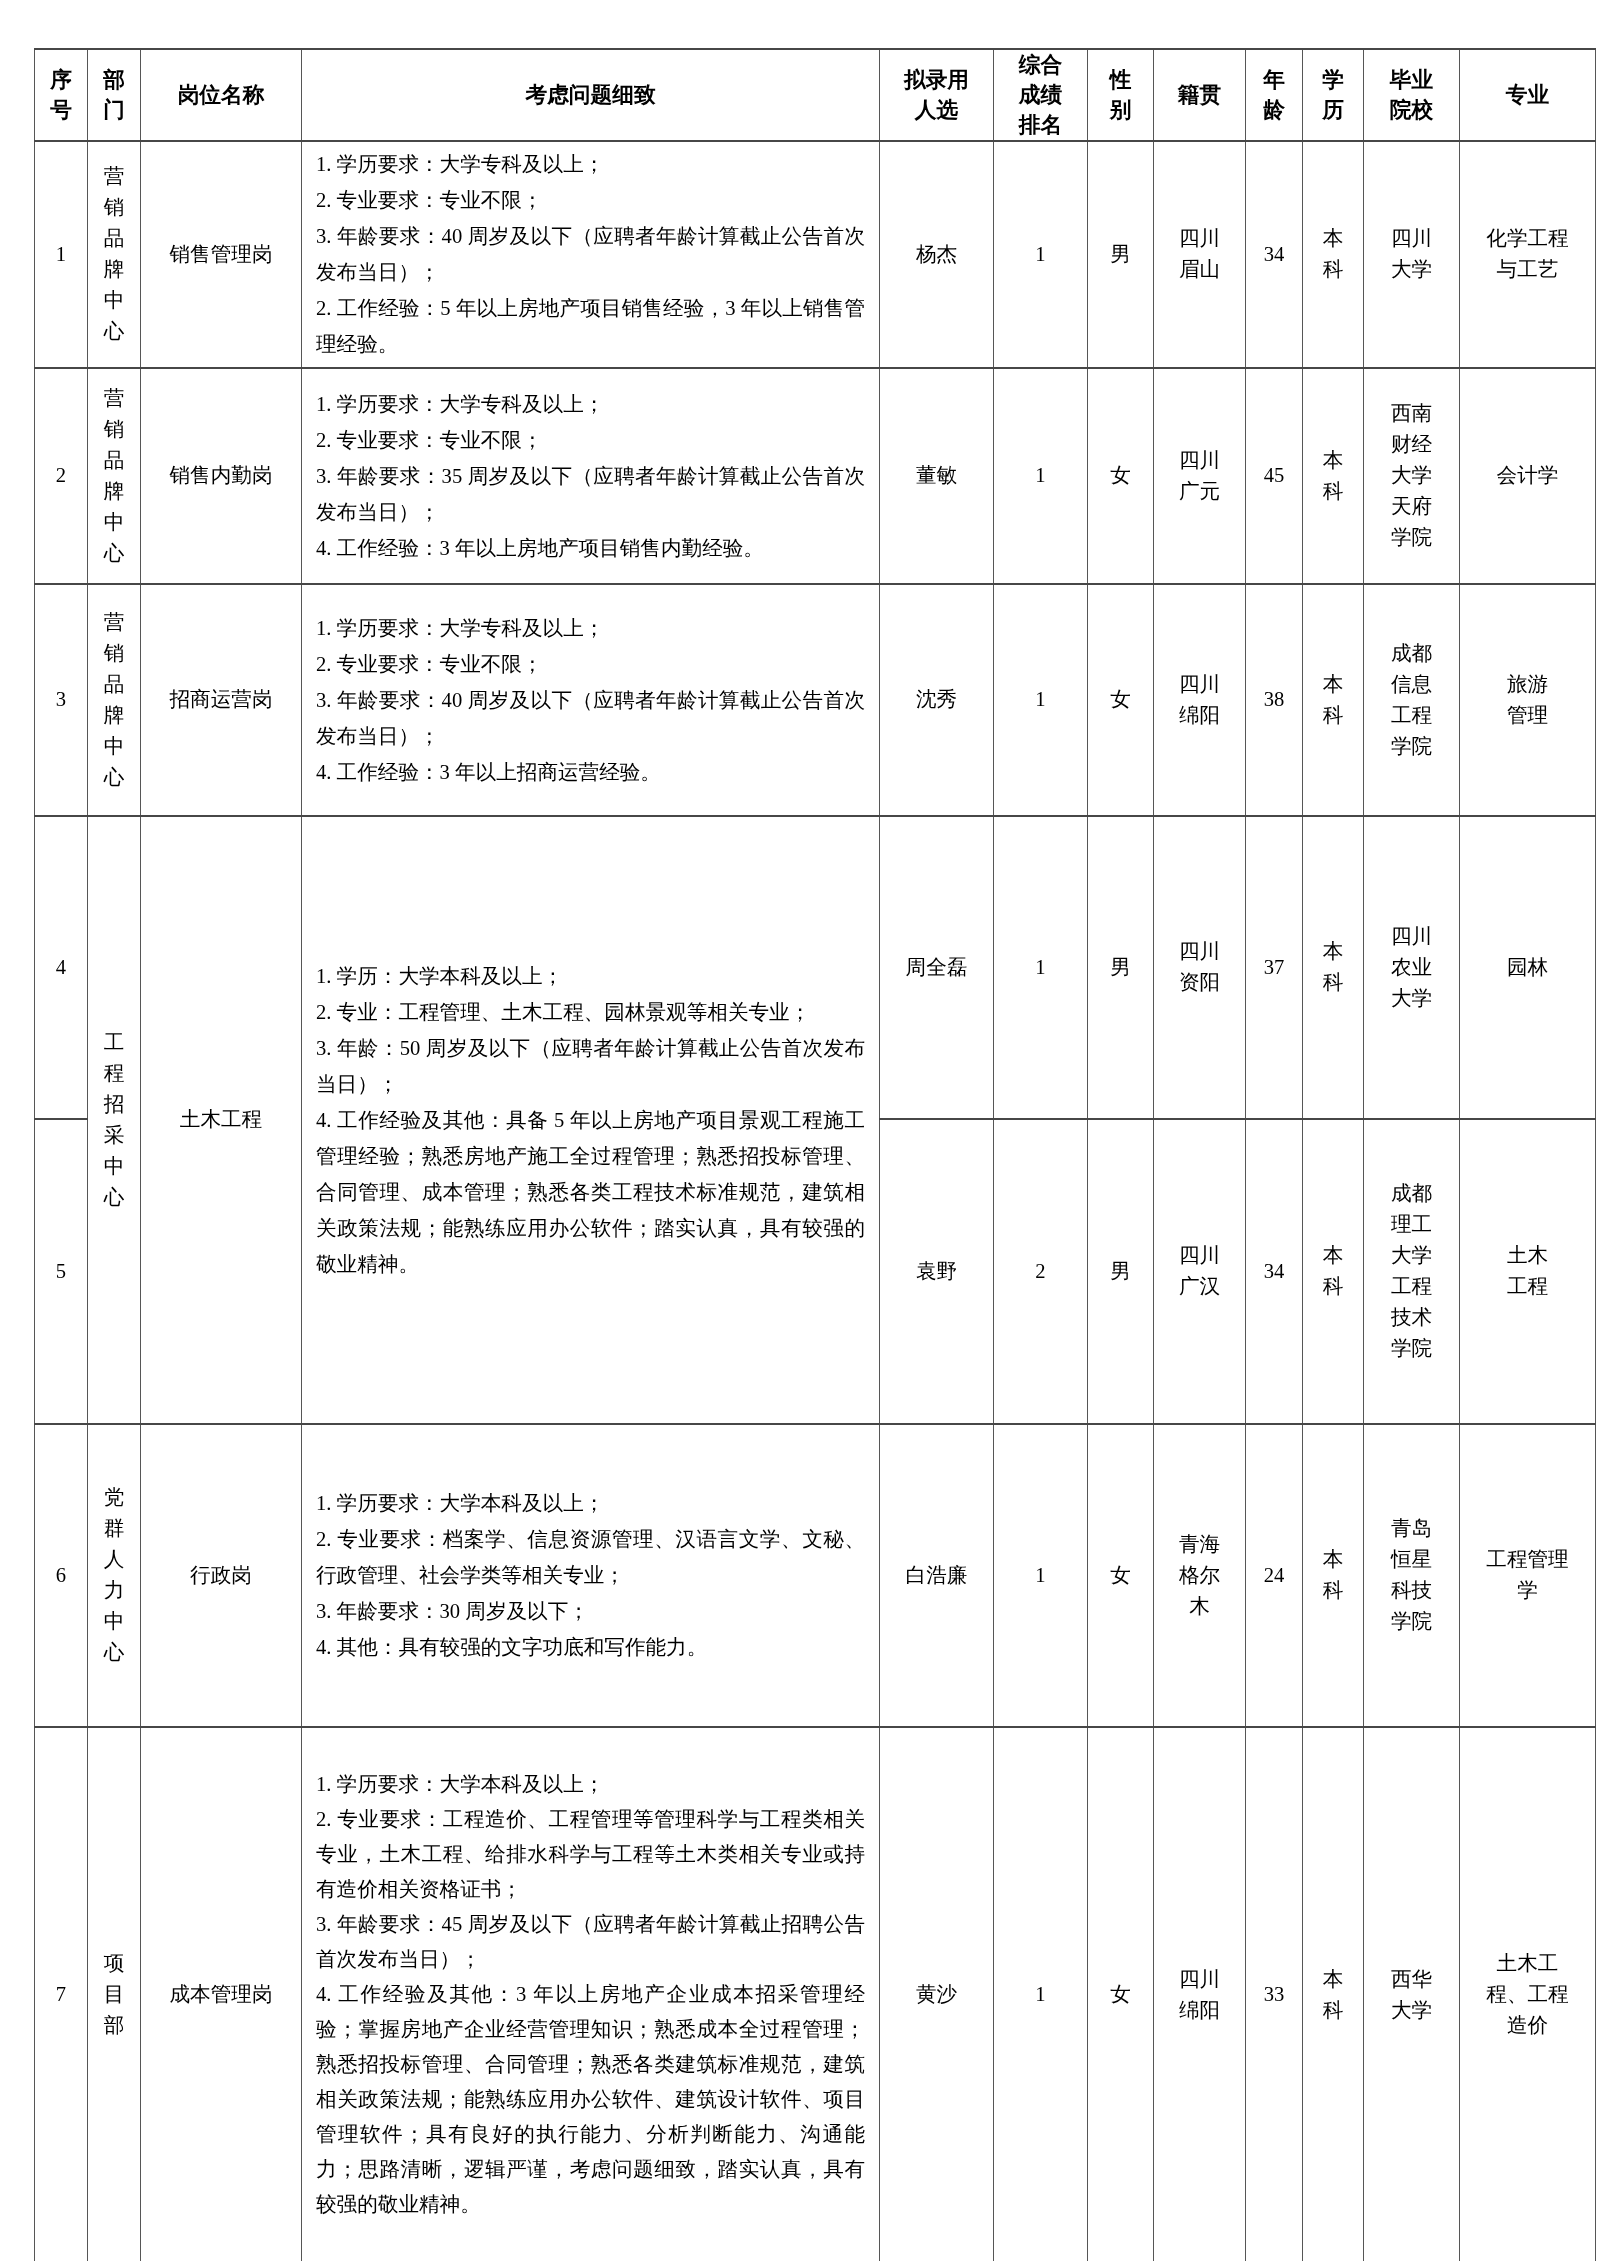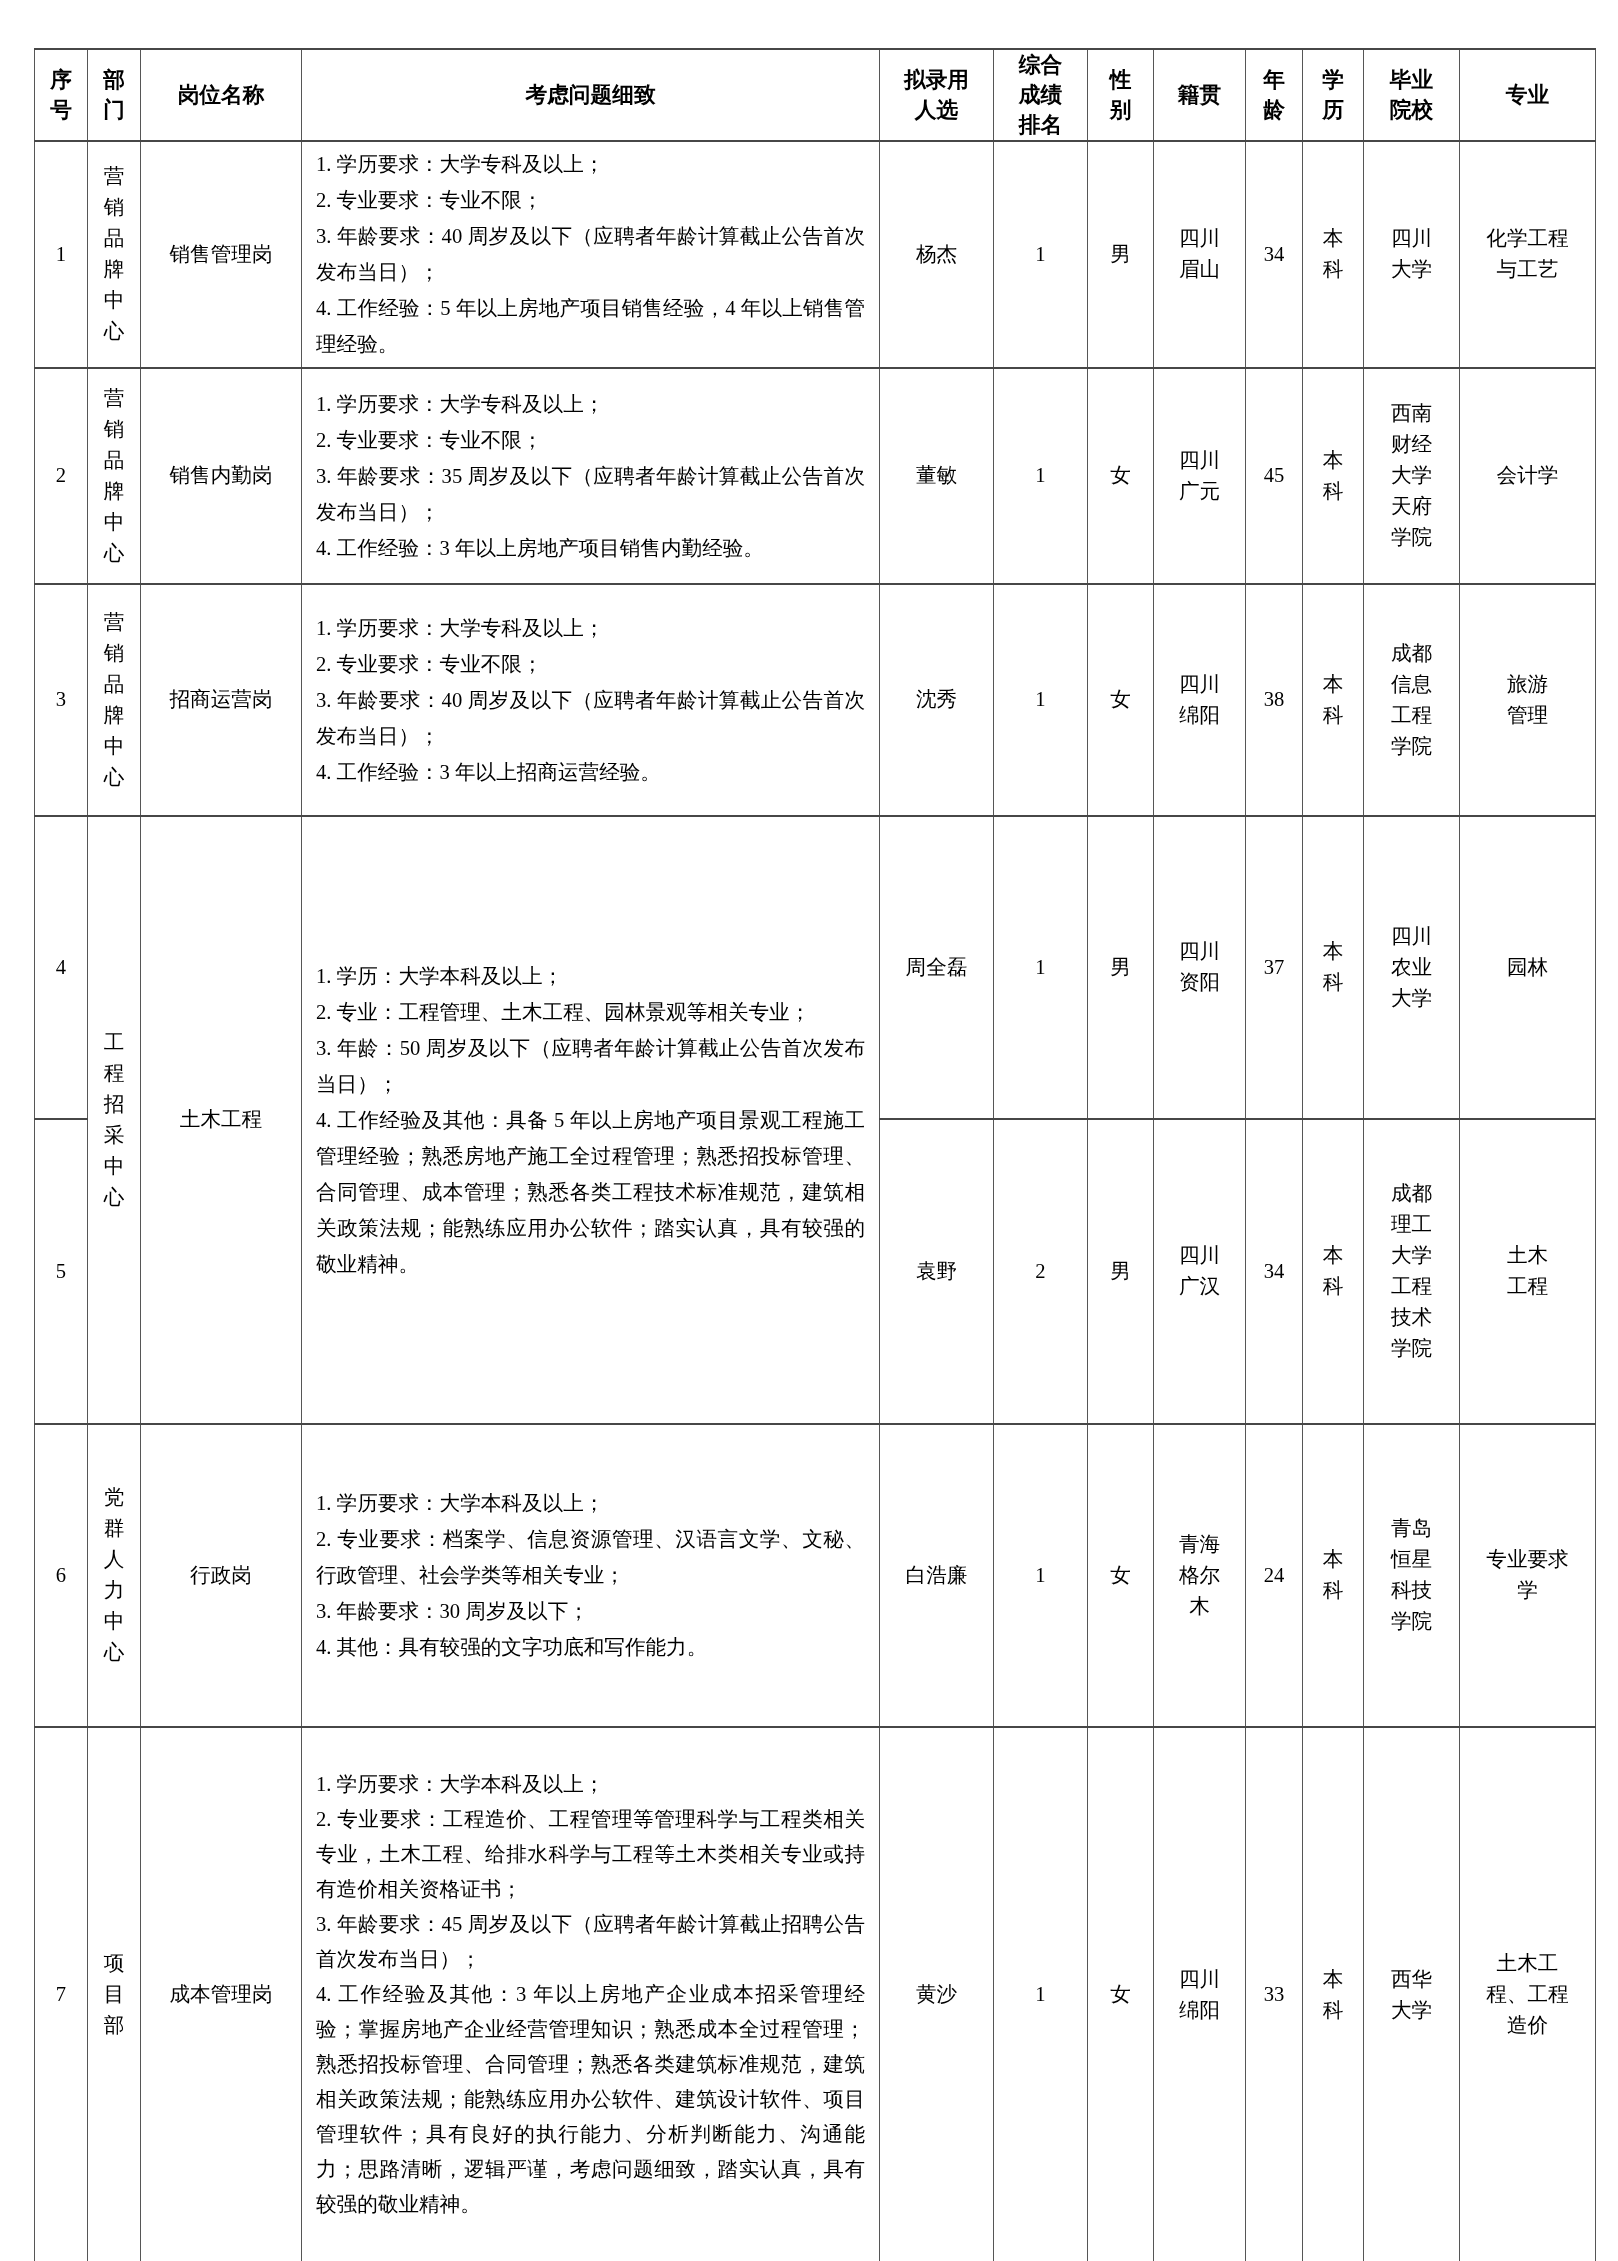--- a/index.html
+++ b/index.html
@@ -110,21 +110,21 @@
 销
 品
 牌
 中
 心</td>
     <td class="center">销售管理岗</td>
     <td class="req">
       <div class="req-item">1. 学历要求：大学专科及以上；</div>
       <div class="req-item">2. 专业要求：专业不限；</div>
       <div class="req-item">3. 年龄要求：40 周岁及以下（应聘者年龄计算截止公告首次发布当日）；</div>
-      <div class="req-item">4. 工作经验：5 年以上房地产项目销售经验，4 年以上销售管理经验。</div>
+      <div class="req-item">2. 工作经验：5 年以上房地产项目销售经验，3 年以上销售管理经验。</div>
     </td>
     <td class="center">杨杰</td>
     <td class="center">1</td>
     <td class="center">男</td>
     <td class="center">四川
 眉山</td>
     <td class="center">34</td>
     <td class="center">本
 科</td>
     <td class="center">四川
@@ -265,21 +265,21 @@
     <td class="center">青海
 格尔
 木</td>
     <td class="center">24</td>
     <td class="center">本
 科</td>
     <td class="center">青岛
 恒星
 科技
 学院</td>
-    <td class="center">专业要求
+    <td class="center">工程管理
 学</td>
   </tr>
 
   <tr style="height:536px">
     <td class="center">7</td>
     <td class="dept">项
 目
 部</td>
     <td class="center">成本管理岗</td>
     <td class="req req-tight">

